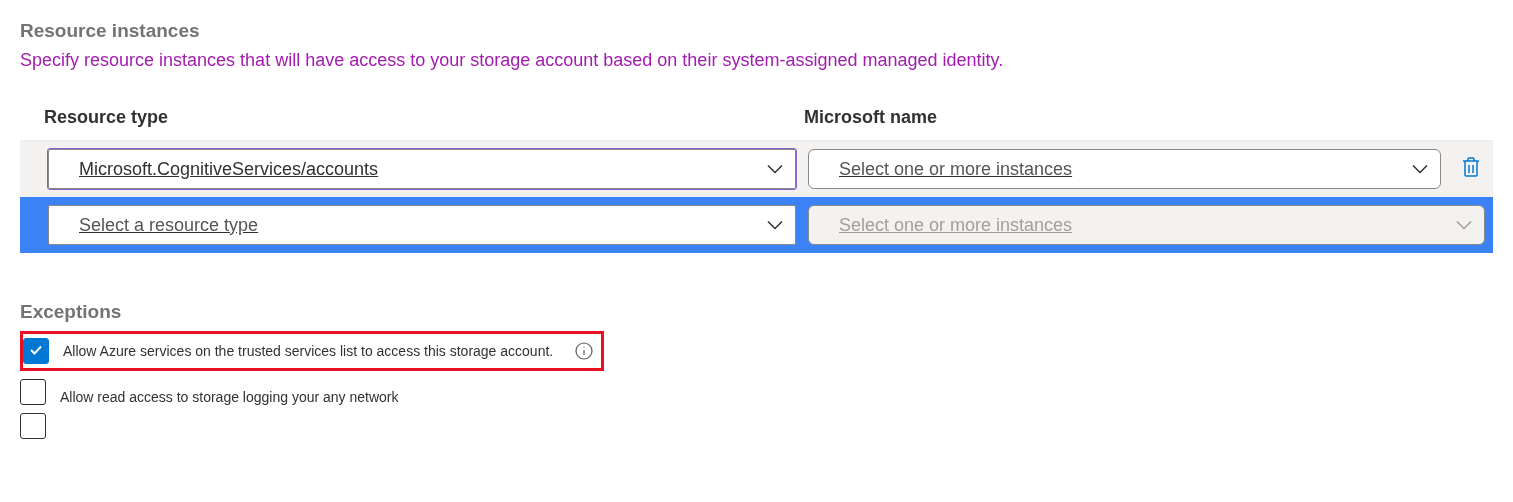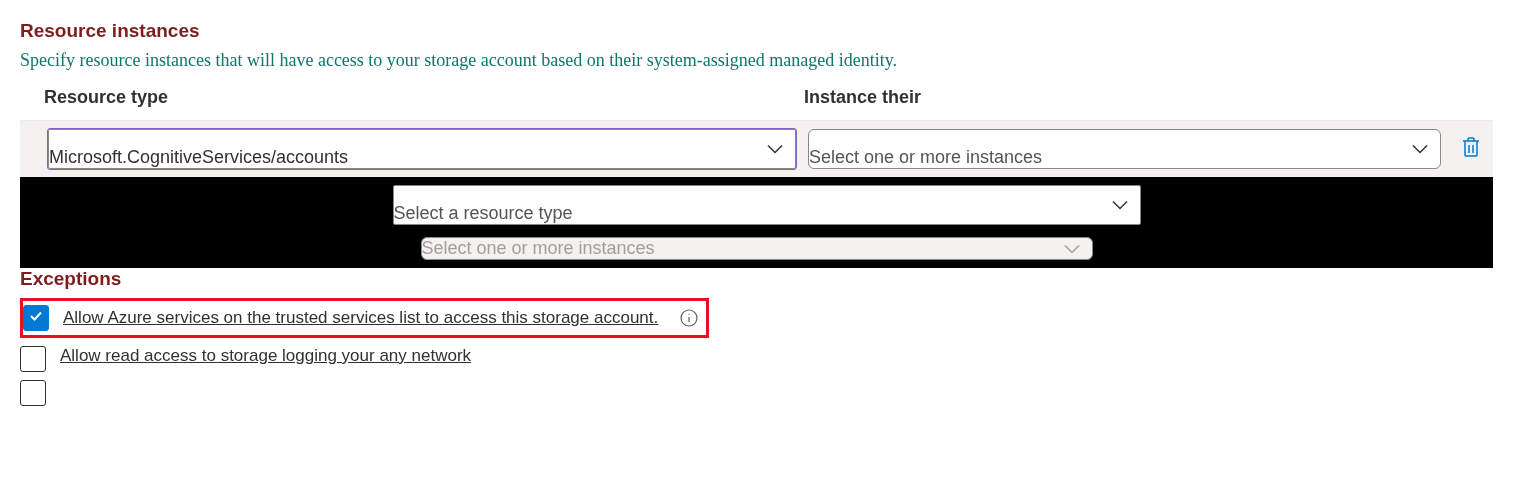--- a/index.html
+++ b/index.html
@@ -7,27 +7,26 @@
       font-family: "Segoe UI", -apple-system, BlinkMacSystemFont, sans-serif;
       padding: 20px;
       color: #323130;
       background: #ffffff;
       width: 1513px;
     }
     .section-title {
       font-size: 19px;
       font-weight: 700;
       margin-bottom: 8px;
-      color: #7f1d1d;
+      color: #737373;
     }
     .section-desc {
       font-size: 18px;
-      color: #0f766e;
-      margin-bottom: 16px;
-      font-family: Liberation Serif, serif;
+      color: #a21caf;
+      margin-bottom: 36px;
     }
     .column-headers {
       display: flex;
       padding: 0 24px;
       margin-bottom: 12px;
       justify-content: space-between;
     }
     .col-header {
       font-size: 18px;
       font-weight: 600;
@@ -36,35 +35,35 @@
     .col2 { flex: 1; }
     .resource-row {
       display: flex;
       align-items: center;
       padding: 8px 8px;
       gap: 12px;
       background: #f3f2f1;
       border-top: 1px solid #edebe9;
     }
     .resource-row.disabled-row {
-      background: #000000;
+      background: #3b82f6;
       border-top: none;
-      flex-direction: column;
     }
     .dropdown {
       position: relative;
       height: 40px;
       border: 1px solid #8a8886;
       border-radius: 2px;
       background: #ffffff;
       display: flex;
-      align-items: flex-end;
-      padding: 0 38px 0 0;
+      align-items: center;
+      padding: 0 38px 0 30px;
       font-size: 18px;
       cursor: pointer;
+      text-decoration: underline;
     }
     .dropdown.col1 { width: 748px; margin-left: 20px; }
     .dropdown.col2 { width: 672px; border-radius: 6px; }
     .dropdown.focused { outline: 1px solid #8661c5; }
     .dropdown.disabled {
       background: #f3f2f1;
       color: #a19f9d;
       cursor: default;
     }
     .dropdown .chev {
@@ -78,28 +77,27 @@
     .dropdown.disabled .placeholder { color: #a19f9d; }
     .delete-btn {
       width: 28px;
       height: 28px;
       display: flex;
       align-items: center;
       justify-content: center;
       cursor: pointer;
       margin-left: 4px;
     }
-    .exceptions-section { }
+    .exceptions-section { margin-top: 48px; }
     .checkbox-row {
       display: flex;
-      align-items: flex-start;
+      align-items: flex-end;
       gap: 14px;
       margin-top: 8px;
-      font-size: 17px;
-      text-decoration: underline;
+      font-size: 14px;
     }
     .checkbox {
       width: 26px;
       height: 26px;
       border: 1px solid #323130;
       border-radius: 3px;
       display: flex;
       align-items: center;
       justify-content: center;
       cursor: pointer;
@@ -123,21 +121,21 @@
     }
   </style>
 </head>
 <body>
 
 <h2 class="section-title">Resource instances</h2>
 <p class="section-desc">Specify resource instances that will have access to your storage account based on their system-assigned managed identity.</p>
 
 <div class="column-headers">
   <div class="col-header col1">Resource type</div>
-  <div class="col-header col2">Instance their</div>
+  <div class="col-header col2">Microsoft name</div>
 </div>
 
 <div class="resource-row">
   <div class="dropdown col1 focused">
     <span>Microsoft.CognitiveServices/accounts</span>
     <span class="chev">
       <svg width="16" height="10" viewBox="0 0 16 10">
           <path d="M1 1 L8 8 L15 1" stroke="#323130" stroke-width="1.5" fill="none"></path>
         </svg>
     </span>

